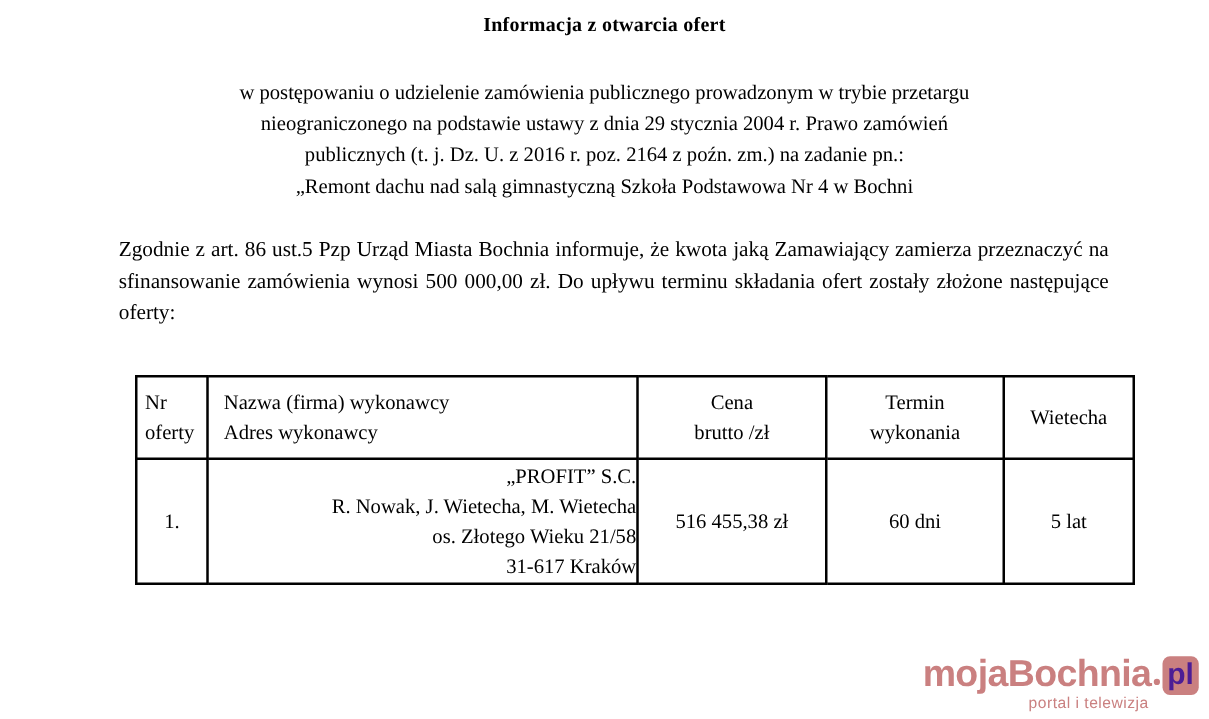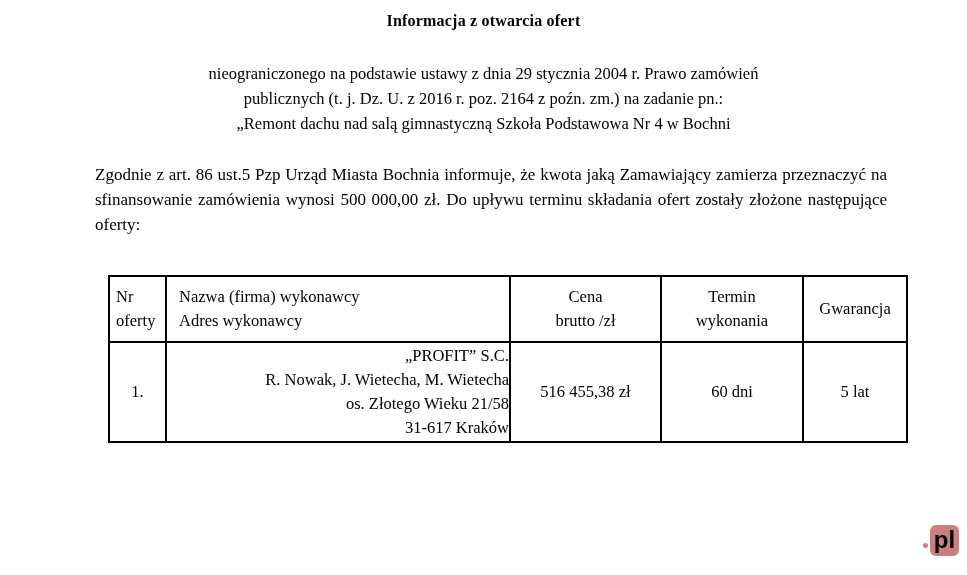--- a/index.html
+++ b/index.html
@@ -105,71 +105,76 @@
     height:5px;
     border-radius:50%;
     background:var(--logo-color);
     margin:0 2px 20px 2px;
   }
   .logo-badge{
     width:29px;
     height:31px;
     border-radius:6px;
     background:var(--logo-color);
-    color:#000000;
+    color:#4c1d95;
     font-size:24px;
     font-weight:bold;
     display:flex;
     align-items:center;
     justify-content:center;
     margin-bottom:12px;
     padding-bottom:2px;
   }
 </style>
 </head>
 <body>
 
 <div class="page">
 
   <h1 class="doc-title">Informacja z otwarcia ofert</h1>
 
   <div class="intro">
+    <span class="line">w postępowaniu o udzielenie zamówienia publicznego prowadzonym w trybie przetargu</span>
     <span class="line">nieograniczonego na podstawie ustawy z dnia 29 stycznia 2004 r. Prawo zamówień</span>
     <span class="line">publicznych (t. j. Dz. U. z 2016 r. poz. 2164 z poźn. zm.) na zadanie pn.:</span>
     <span class="line bold">„Remont dachu nad salą gimnastyczną Szkoła Podstawowa Nr 4 w Bochni</span>
   </div>
 
   <p class="lead-paragraph">Zgodnie z art. 86 ust.5 Pzp Urząd Miasta Bochnia informuje, że kwota jaką Zamawiający zamierza przeznaczyć na sfinansowanie zamówienia wynosi 500 000,00 zł. Do upływu terminu składania ofert zostały złożone następujące oferty:</p>
 
   <table class="offers-table">
     <thead>
       <tr>
         <th class="col-nr th-left">Nr
 oferty</th>
         <th class="col-name th-name">Nazwa (firma) wykonawcy
 Adres wykonawcy</th>
         <th class="col-price th-center">Cena
 brutto /zł</th>
         <th class="col-term th-center">Termin
 wykonania</th>
-        <th class="col-war th-center">Gwarancja</th>
+        <th class="col-war th-center">Wietecha</th>
       </tr>
     </thead>
     <tbody>
       <tr>
         <td class="td-nr">1.</td>
         <td class="td-name">„PROFIT” S.C.
 R. Nowak, J. Wietecha, M. Wietecha
 os. Złotego Wieku 21/58
 31-617 Kraków</td>
         <td class="td-center">516 455,38 zł</td>
         <td class="td-center">60 dni</td>
         <td class="td-center">5 lat</td>
       </tr>
     </tbody>
   </table>
 
   <div class="logo">
+    <div class="logo-text-wrap">
+      <span class="logo-brand">mojaBochnia</span>
+      <span class="logo-tagline">portal i telewizja</span>
+    </div>
     <span class="logo-dot"></span>
     <span class="logo-badge">pl</span>
   </div>
 
 </div>
 
 </body></html>

